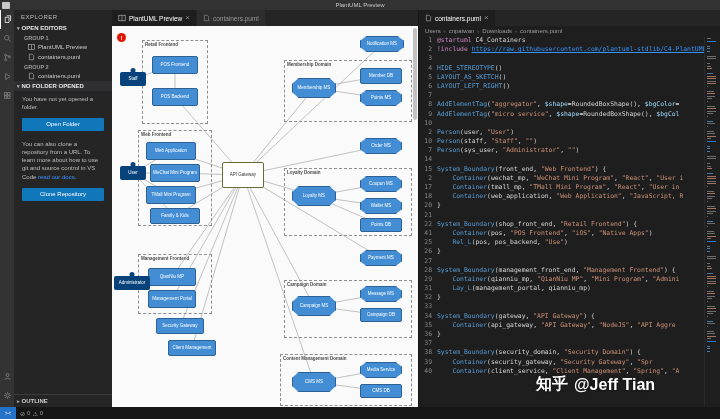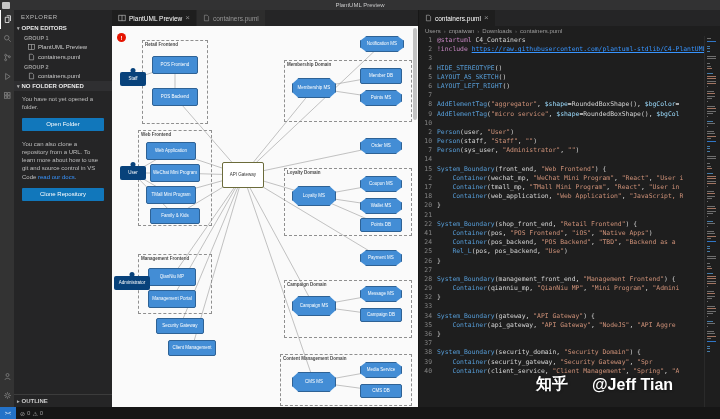--- a/index.html
+++ b/index.html
@@ -65,21 +65,21 @@
   .tk-kw{color:#c586c0}.tk-fn{color:#569cd6}.tk-str{color:#ce9178}.tk-var{color:#9cdcfe}.tk-pl{color:#d4d4d4}.tk-lk{color:#3794ff;text-decoration:underline}
   .minimap{position:absolute;top:26px;right:0;width:16px;bottom:0;background:#1e1e1e;border-left:1px solid #2a2a2a;padding-top:2px;overflow:hidden}
   .mm-bar{height:1px;margin:0 2px 1.5px 2px;opacity:.75}
 
   
   .statusbar{position:absolute;left:0;right:0;bottom:0;height:12px;background:#161616;display:flex;align-items:center;font-size:6px;color:#9d9d9d}
   .sb-remote{height:12px;width:16px;background:#2472c8;color:#fff;display:flex;align-items:center;justify-content:center;font-size:5.5px}
   .sb-item{display:flex;align-items:center;gap:2px;padding:0 4px}
 
   
-  .watermark{position:absolute;left:536px;top:374px;z-index:60;color:#ffffff;font-size:16px;font-weight:bold;display:flex;gap:24px;align-items:center;text-shadow:0 0 3px rgba(0,0,0,.55)}
+  .watermark{position:absolute;left:536px;top:374px;z-index:60;color:#ffffff;font-size:16px;font-weight:bold;display:flex;gap:6px;align-items:center;text-shadow:0 0 3px rgba(0,0,0,.55)}
 </style>
 </head>
 <body>
 
 <div id="app">
 
   <div class="titlebar">
     <span class="app-ic"></span>
     <span>PlantUML Preview</span>
   </div>
@@ -450,42 +450,42 @@
           </div>
           <div class="code-line">
             <span class="ln">22</span>
             <span class="ltext"><span class="tk-fn">System_Boundary</span><span class="tk-pl">(shop_front_end, </span><span class="tk-str">"Retail Frontend"</span><span class="tk-pl">) {</span></span>
           </div>
           <div class="code-line">
             <span class="ln">41</span>
             <span class="ltext"><span class="tk-pl">    </span><span class="tk-fn">Container</span><span class="tk-pl">(pos, </span><span class="tk-str">"POS Frontend"</span><span class="tk-pl">, </span><span class="tk-str">"iOS"</span><span class="tk-pl">, </span><span class="tk-str">"Native Apps"</span><span class="tk-pl">)</span></span>
           </div>
           <div class="code-line">
-            <span class="ln">24</span>
-            <span class="ltext"><span class="tk-pl">    </span><span class="tk-fn">Container</span><span class="tk-pl">(pos_backend, </span><span class="tk-str">"POS Backend"</span><span class="tk-pl">, </span><span class="tk-str">"TBD"</span><span class="tk-pl">, </span><span class="tk-str">"Backend as a</span></span>
-          </div>
-          <div class="code-line">
             <span class="ln">25</span>
             <span class="ltext"><span class="tk-pl">    </span><span class="tk-fn">Rel_L</span><span class="tk-pl">(pos, pos_backend, </span><span class="tk-str">"Use"</span><span class="tk-pl">)</span></span>
           </div>
           <div class="code-line">
             <span class="ln">26</span>
             <span class="ltext"><span class="tk-pl">}</span></span>
           </div>
           <div class="code-line">
             <span class="ln">27</span>
             <span class="ltext"></span>
           </div>
           <div class="code-line">
             <span class="ln">28</span>
             <span class="ltext"><span class="tk-fn">System_Boundary</span><span class="tk-pl">(management_front_end, </span><span class="tk-str">"Management Frontend"</span><span class="tk-pl">) {</span></span>
           </div>
           <div class="code-line">
             <span class="ln">29</span>
             <span class="ltext"><span class="tk-pl">    </span><span class="tk-fn">Container</span><span class="tk-pl">(qianniu_mp, </span><span class="tk-str">"QianNiu MP"</span><span class="tk-pl">, </span><span class="tk-str">"Mini Program"</span><span class="tk-pl">, </span><span class="tk-str">"Admini</span></span>
+          </div>
+          <div class="code-line">
+            <span class="ln">31</span>
+            <span class="ltext"><span class="tk-pl">    </span><span class="tk-fn">Lay_L</span><span class="tk-pl">(management_portal, qianniu_mp)</span></span>
           </div>
           <div class="code-line">
             <span class="ln">32</span>
             <span class="ltext"><span class="tk-pl">}</span></span>
           </div>
           <div class="code-line">
             <span class="ln">33</span>
             <span class="ltext"></span>
           </div>
           <div class="code-line">

